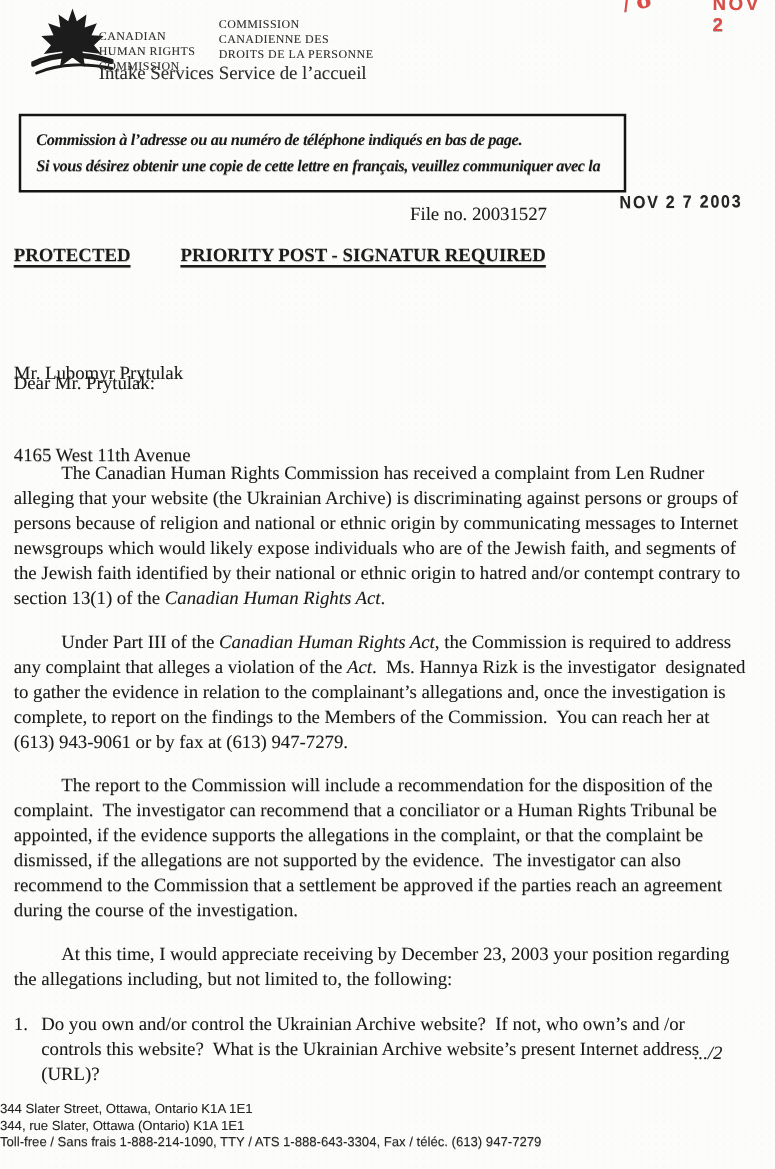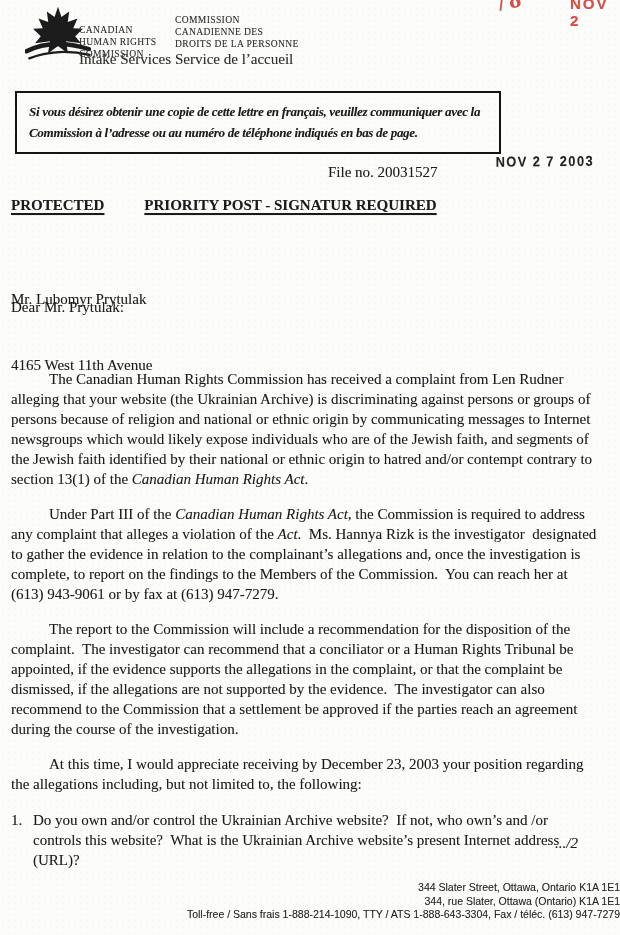--- a/index.html
+++ b/index.html
@@ -51,21 +51,21 @@
   .body { position:absolute; left:11px; top:337px; width:586px; font-size:15px; line-height:20px;margin-top:32px; }
   .body p { margin:0 0 15px 0; text-indent:38px; white-space:pre-wrap; }
   .it { font-style:italic; }
   .q-row { display:flex; margin-top:16px; }
   .q-num { flex:none; width:22px; }
   .q-text { flex:1 1 auto; white-space:pre-wrap; }
 
   .page-marker { position:absolute; left:555px; top:835px; font-size:15px; font-style:italic; }
 
   
-  .footer { position:absolute; left:0; top:881px; width:620px; text-align:right;
+  .footer { position:absolute; left:0; top:881px; width:620px; text-align:left;
             font-family:"Liberation Sans", sans-serif; font-size:10.5px; line-height:13.5px;
             color:#242424; }
 </style>
 </head>
 <body>
 
 <div class="page">
 
   <svg class="logo" width="66" height="58" viewBox="0 0 46 40" aria-hidden="true">
     <path d="M23 1 L25.4 8.2 L30.8 4.4 L29.8 11.6 L36.6 9.2 L33.6 16 L40.4 16.4 L35 21.6 L39 26.4 L28.6 25 L30 33.6 L23 28.4 L16 33.6 L17.4 25 L7 26.4 L11 21.6 L5.6 16.4 L12.4 16 L9.4 9.2 L16.2 11.6 L15.2 4.4 L20.6 8.2 Z" fill="#1c1c1c"></path>
@@ -83,22 +83,22 @@
     <div>CANADIENNE DES</div>
     <div>DROITS DE LA PERSONNE</div>
   </div>
   <div class="dept dept-en">Intake Services</div>
   <div class="dept dept-fr">Service de l’accueil</div>
 
   <div class="red-hand" style="color:#de4a44;">/8</div>
   <div class="red-stamp" style="color:#de4a44;">NOV 2</div>
 
   <div class="notice-box">
+    <div class="notice-line">Commission à l’adresse ou au numéro de téléphone indiqués en bas de page.</div>
     <div class="notice-line">Si vous désirez obtenir une copie de cette lettre en français, veuillez communiquer avec la</div>
-    <div class="notice-line">Commission à l’adresse ou au numéro de téléphone indiqués en bas de page.</div>
   </div>
 
   <div class="file-no">File no. 20031527</div>
   <div class="date-stamp">NOV 2 7 2003</div>
 
   <div class="subject">
     <span class="gap">PROTECTED</span><span>PRIORITY POST - SIGNATUR REQUIRED</span>
   </div>
 
   <div class="recipient">

